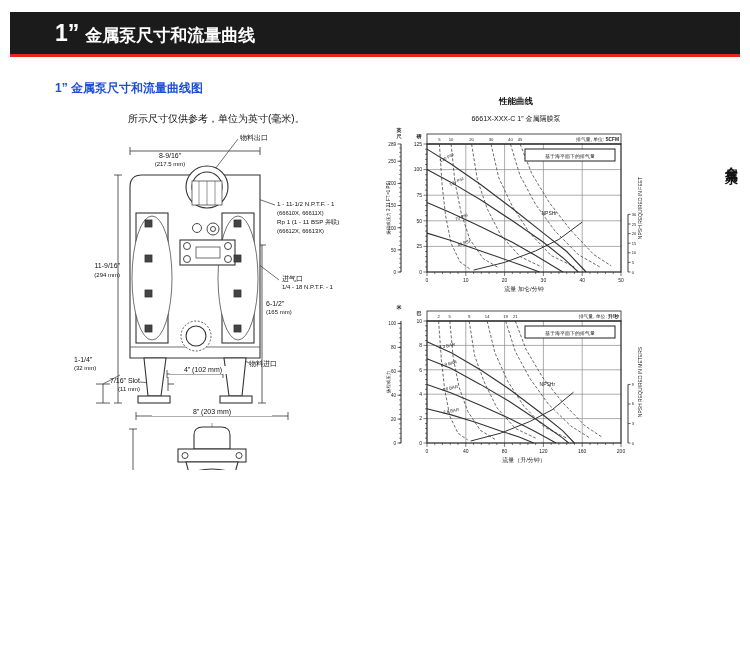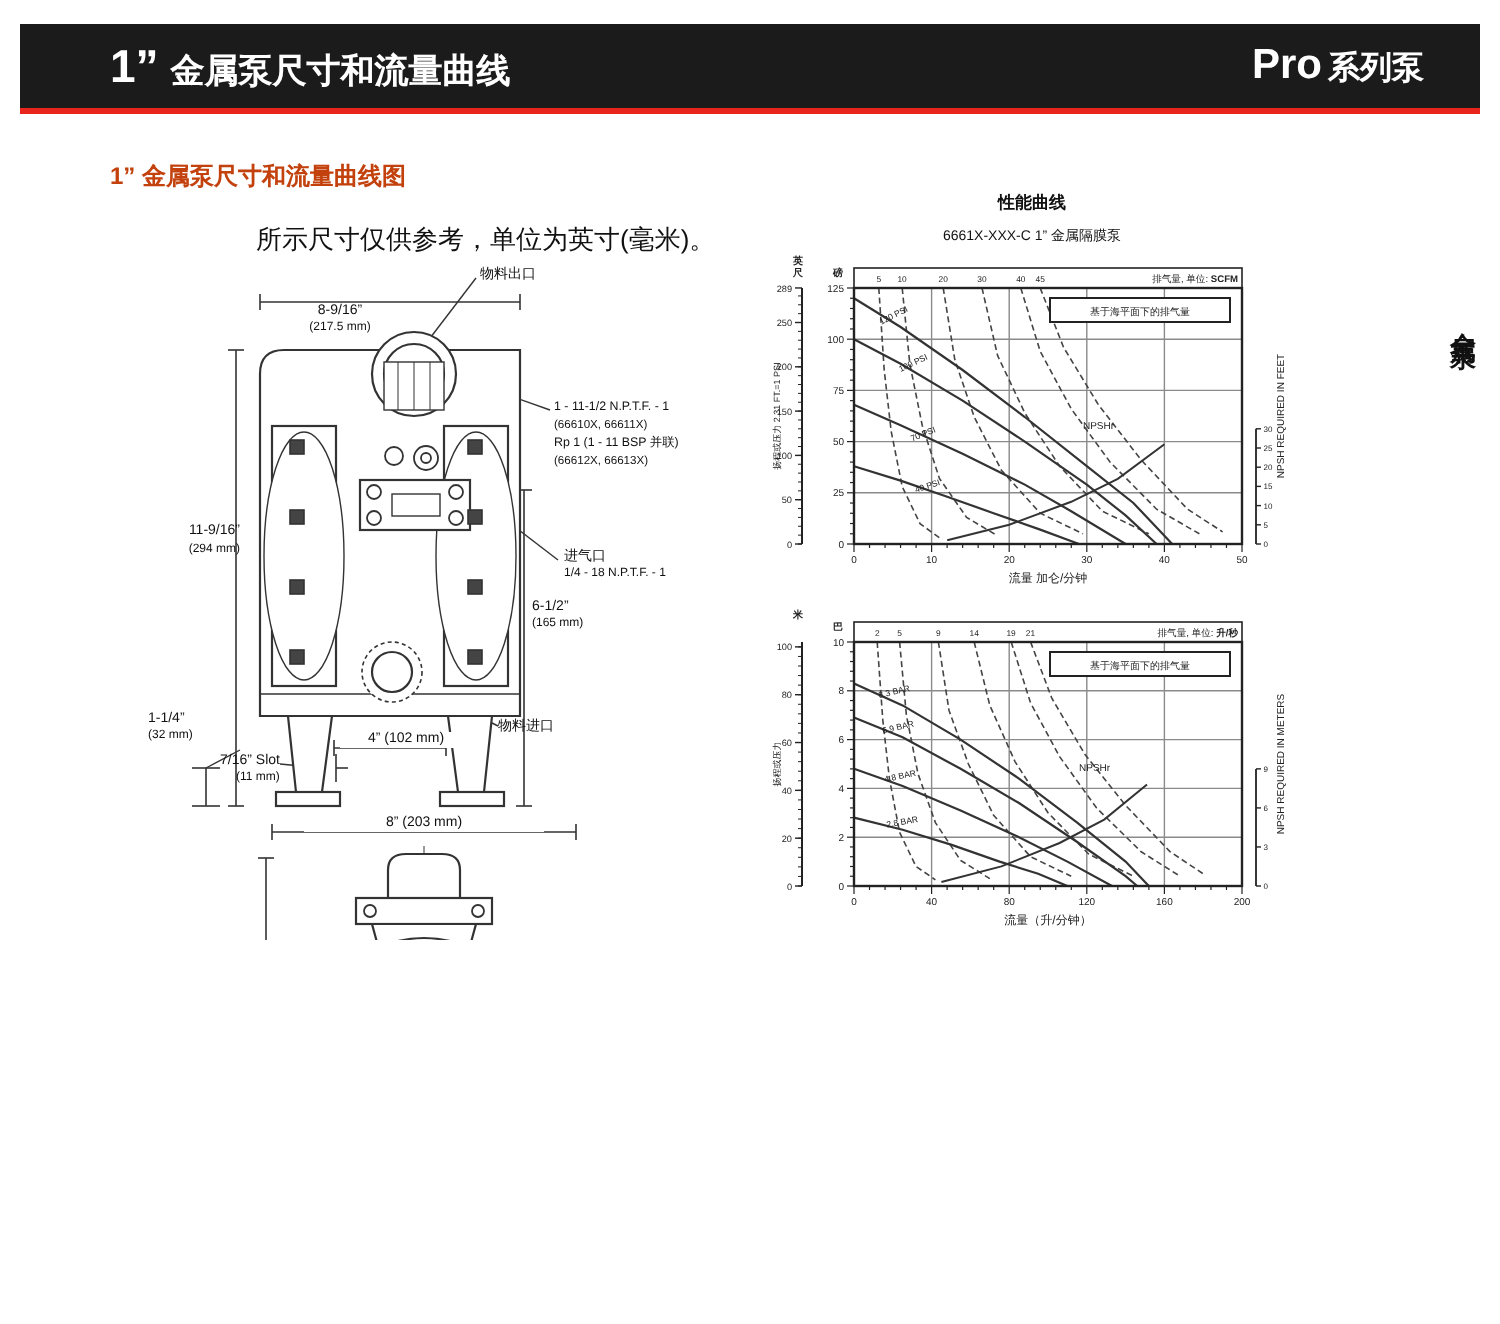--- a/index.html
+++ b/index.html
@@ -9,49 +9,46 @@
   .hdr{position:absolute;left:10px;top:12px;width:730px;height:42px;background:#1b1b1b;
        display:flex;align-items:center;justify-content:space-between;padding:0 28px 0 45px;}
   .hdr .t1{color:#fff;font-size:23px;font-weight:bold;}
   .hdr .t2{color:#fff;font-size:17px;font-weight:bold;margin-left:6px;}
   .hdr .pro{color:#fff;font-size:21px;font-weight:bold;}
   .hdr .series{color:#fff;font-size:16px;font-weight:bold;margin-left:3px;}
   .redbar{position:absolute;left:10px;top:54px;width:730px;height:3px;background:#e8251c;}
   .botbar{position:absolute;left:0;top:648px;width:750px;height:14px;background:#d8d8d8;}
   .sidetab{position:absolute;left:722px;top:156px;writing-mode:vertical-rl;
            font-size:13px;font-weight:bold;letter-spacing:3px;color:#111;}
-  .sectitle{position:absolute;left:55px;top:80px;color:#c2410c;font-weight:bold;font-size:12px;}
+  .sectitle{position:absolute;left:55px;top:80px;color:#1d4ed8;font-weight:bold;font-size:12px;}
   .lbl{position:absolute;font-size:7px;line-height:1.1;color:#111;white-space:nowrap;}
   .dimc{background:#fff;padding:0 1px;}
   .ctr{text-align:center;}
   .rt{text-align:right;}
   svg{position:absolute;overflow:visible;}
   svg text{font-family:"Liberation Sans","DejaVu Sans",sans-serif;}
   .footer{position:absolute;left:390px;top:486px;width:262px;text-align:center;font-size:7px;color:#222;}
   .footer .url{font-weight:bold;}
 </style>
 </head>
 <body>
 
 <div id="page">
 
   <div class="hdr">
     <div>
       <span class="t1">1”</span><span class="t2">金属泵尺寸和流量曲线</span>
     </div>
-    <div>
-      <span class="pro">Pro</span><span class="series">系列泵</span>
-    </div>
   </div>
   <div class="redbar"></div>
   <div class="botbar"></div>
   <div class="sidetab">金属泵</div>
   <div class="sectitle">1” 金属泵尺寸和流量曲线图</div>
 
-  <span class="lbl" style="left:128px;top:113px;font-size:13px">所示尺寸仅供参考，单位为英寸(毫米)。</span>
+  <span class="lbl" style="left:128px;top:113px;font-size:10px">所示尺寸仅供参考，单位为英寸(毫米)。</span>
 
   <svg style="left:60px;top:125px" width="300" height="290" viewBox="0 0 300 290">
 
     <g stroke="#333" stroke-width="0.8" fill="none">
       <line x1="70" y1="26" x2="200" y2="26"></line>
         <line x1="70" y1="22" x2="70" y2="30"></line>
         <line x1="200" y1="22" x2="200" y2="30"></line>
       <line x1="58" y1="50" x2="58" y2="278"></line>
         <line x1="54" y1="50" x2="62" y2="50"></line>
         <line x1="54" y1="278" x2="62" y2="278"></line>

